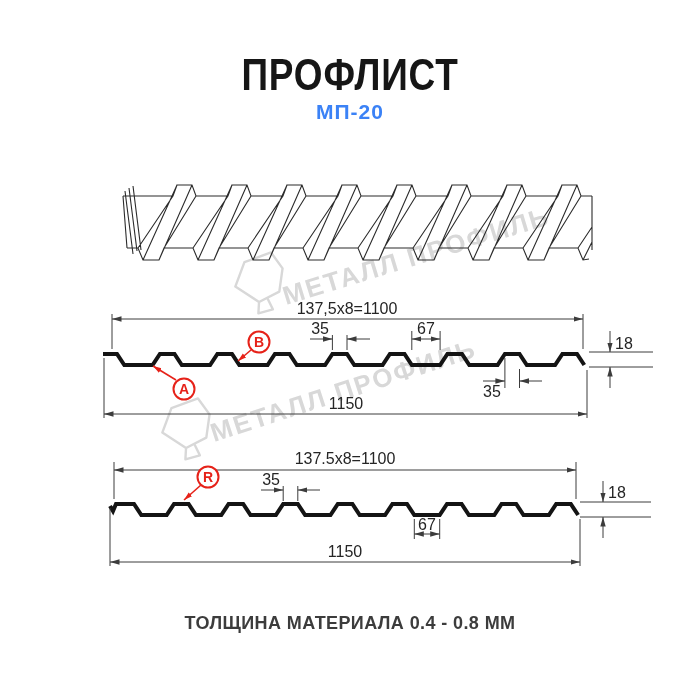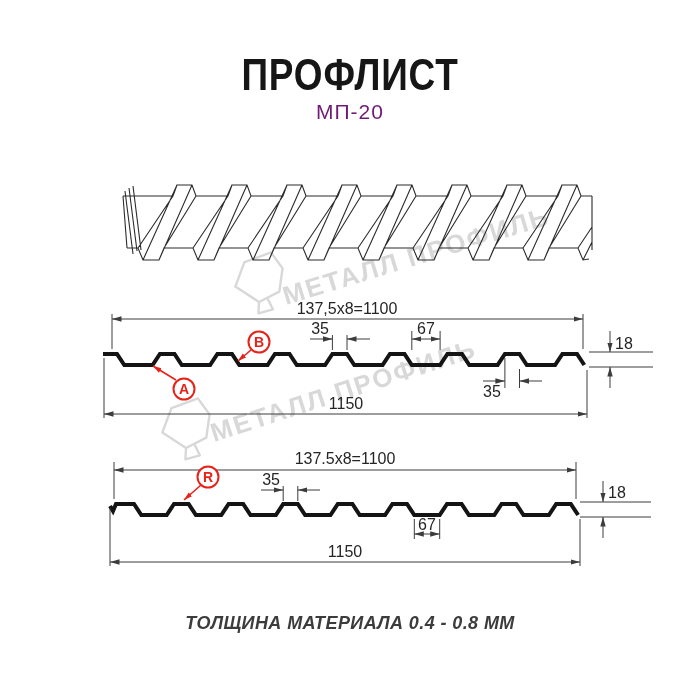--- a/index.html
+++ b/index.html
@@ -8,25 +8,25 @@
     background:#ffffff;font-family:"Liberation Sans",sans-serif;
   }
   .hdr-title{
     position:absolute;top:52px;left:0;right:0;text-align:center;
     font-size:44px;line-height:46px;font-weight:800;color:#161616;
     letter-spacing:1px;transform:scaleX(.84);transform-origin:50% 50%;
     margin:0;
   }
   .hdr-sub{
     position:absolute;top:100px;left:0;right:0;text-align:center;
-    font-size:21px;font-weight:400;color:#701a75;letter-spacing:1px;
+    font-size:21px;font-weight:700;color:#3b82f6;letter-spacing:1px;
   }
   .footer-note{
     position:absolute;top:613px;left:0;right:0;text-align:center;
-    font-size:18px;font-weight:700;color:#3c3c3c;letter-spacing:.4px;font-style:italic;
+    font-size:18px;font-weight:700;color:#3c3c3c;letter-spacing:.4px;
   }
   svg.sheet{position:absolute;left:0;top:0}
   .dl{stroke:#3c3c3c;stroke-width:1;fill:none}
   .dt{font-size:16px;fill:#252525}
   .prof{stroke:#141414;stroke-width:4;fill:none;stroke-linejoin:miter}
   .thin{stroke:#2b2b2b;stroke-width:1.1;fill:none}
   .redln{stroke:#e62219;stroke-width:1.6;fill:none}
   .redcirc{stroke:#e62219;stroke-width:2;fill:#ffffff}
   .redt{font-size:14px;font-weight:bold;fill:#e62219}
   .wmt{font-size:26px;font-weight:bold;fill:#d8d8d8;letter-spacing:2px}

